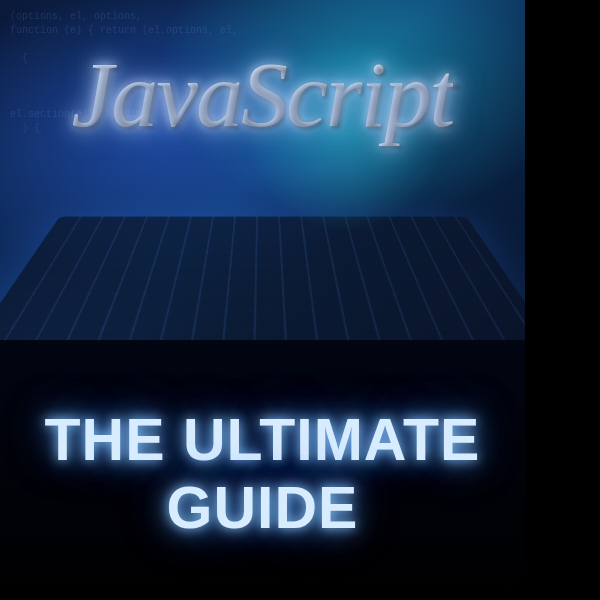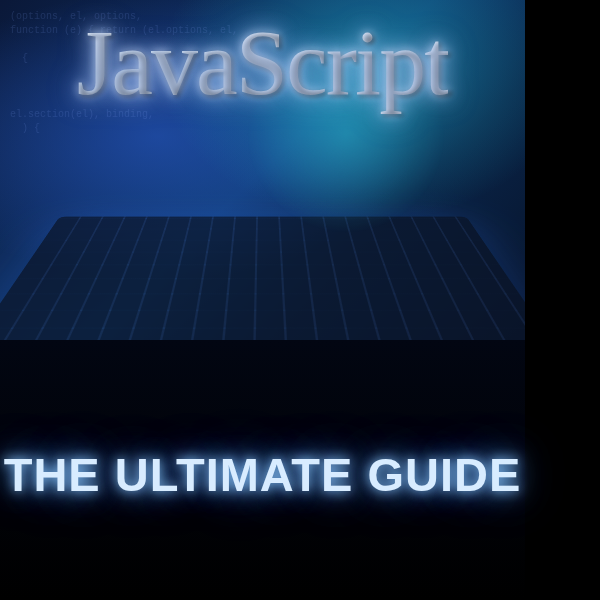--- a/index.html
+++ b/index.html
@@ -70,38 +70,39 @@
       top: 10%;
       right: 15%;
       width: 200px;
       height: 200px;
       background: radial-gradient(circle, rgba(50, 200, 220, 0.4) 0%, transparent 70%);
       pointer-events: none;
     }
     
     .title-javascript {
       position: absolute;
-      top: 8px;
+      top: 40px;
       left: 50%;
       transform: translateX(-50%);
       font-size: 94px;
       font-weight: 400;
       font-family: 'Georgia', 'Times New Roman', serif;
       letter-spacing: -2px;
       color: #d8e4f0;
       text-shadow: 
         0 0 10px rgba(200, 220, 255, 0.8),
         0 0 20px rgba(150, 180, 240, 0.5),
         2px 2px 4px rgba(0, 0, 0, 0.6);
       white-space: nowrap;
       background: linear-gradient(180deg, #f0f4fa 0%, #c8d8ec 40%, #a8bcd8 60%, #d0dcec 100%);
       -webkit-background-clip: text;
       background-clip: text;
       -webkit-text-fill-color: transparent;
       filter: drop-shadow(0 0 12px rgba(180, 210, 255, 0.6));
+      font-style: italic;
     }
     
     .title-tips {
       position: absolute;
       top: 132px;
       left: 50%;
       transform: translateX(-50%);
       font-size: 80px;
       font-weight: 900;
       font-family: 'Arial Black', sans-serif;
@@ -118,21 +119,21 @@
       height: 260px;
       background: linear-gradient(180deg, #020612 0%, #000000 100%);
       display: flex;
       align-items: center;
       justify-content: center;
       padding-top: 10px;
     }
     
     .subtitle {
       text-align: center;
-      font-size: 47px;
+      font-size: 59px;
       font-weight: 900;
       font-family: 'Arial Black', sans-serif;
       line-height: 1.15;
       letter-spacing: 1px;
       color: #d8ecff;
       text-shadow: 
         0 0 12px rgba(140, 200, 255, 0.95),
         0 0 24px rgba(100, 170, 255, 0.7),
         0 0 40px rgba(70, 150, 255, 0.5),
         0 0 60px rgba(50, 130, 255, 0.3);

